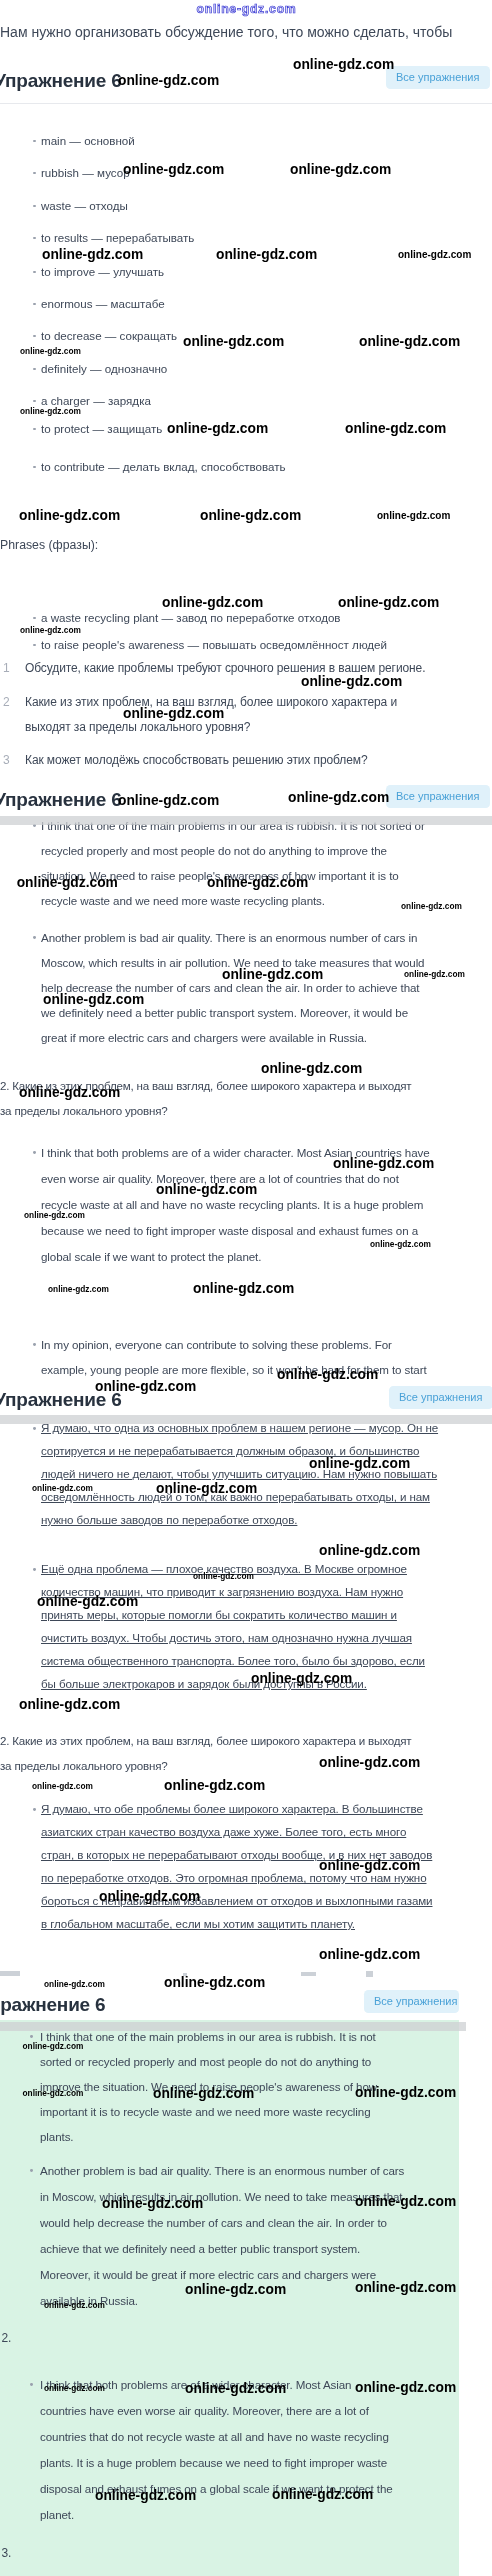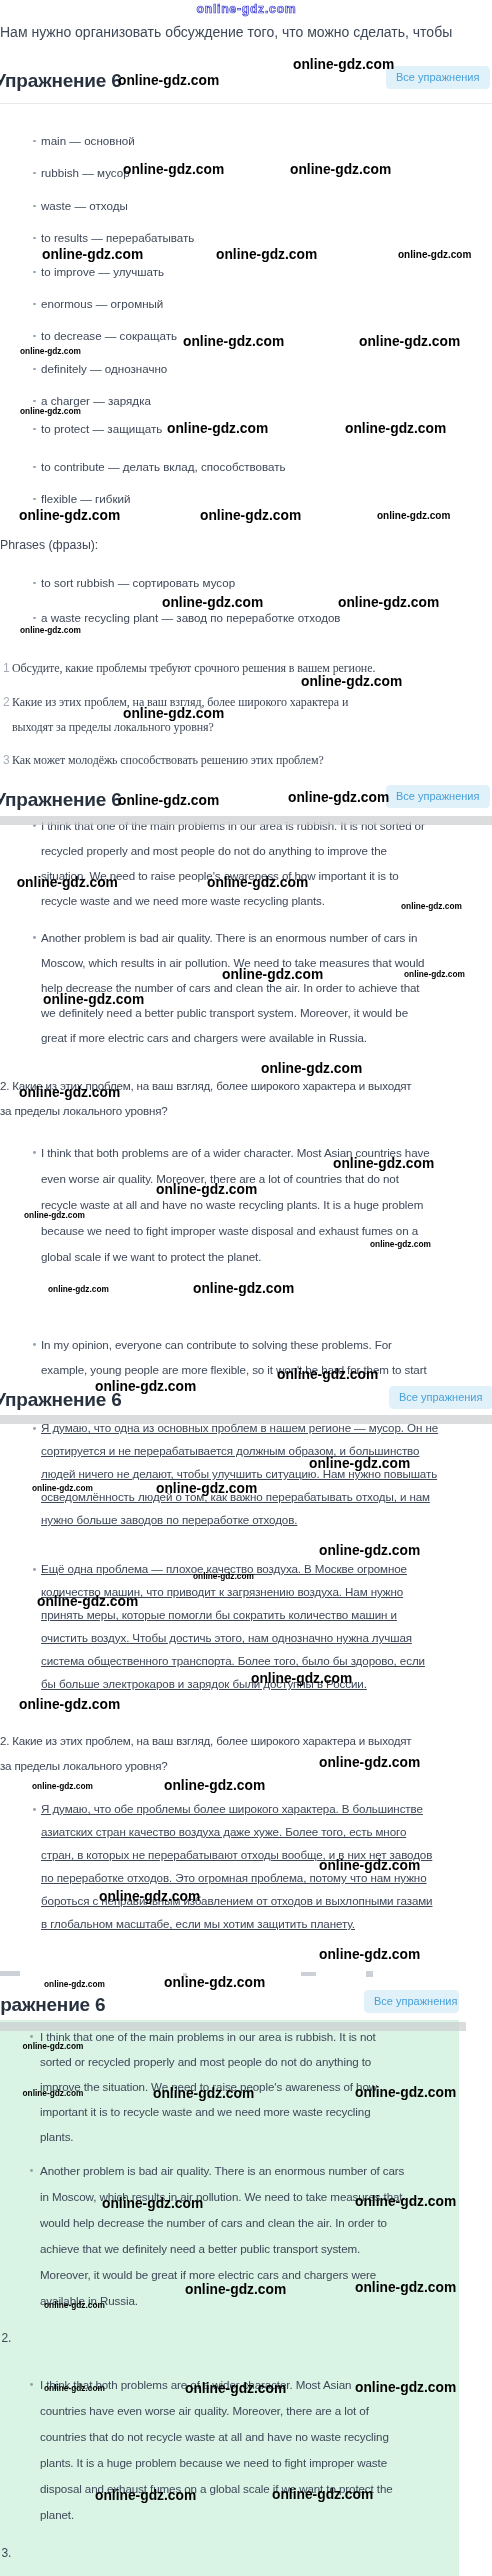--- a/index.html
+++ b/index.html
@@ -19,21 +19,21 @@
   .divider{position:absolute;left:0;width:493px;height:0.7px;background:#e7e9ed;z-index:5;}
   
   .intro{position:absolute;left:0;top:24px;font-size:14px;white-space:nowrap;z-index:10;}
   .vitem{position:absolute;left:0;width:493px;font-size:11.6px;line-height:16px;z-index:10;}
   .vitem .vtxt{margin-left:41px;white-space:pre;}
   .vdot{position:absolute;left:33px;top:6.5px;width:2.9px;height:2.9px;border-radius:50%;background:#9aa1ad;}
   .plabel{position:absolute;left:0;font-size:12.3px;z-index:10;}
   
   .qrow{position:absolute;left:0;width:493px;font-size:12px;line-height:25px;z-index:10;}
   .qrow .qnum{position:absolute;left:2.9px;color:#a7adb8;}
-  .qrow .qtxt{margin-left:12px;white-space:pre;letter-spacing:-0.1px;font-family:Liberation Serif, serif;}
+  .qrow .qtxt{margin-left:25px;white-space:pre;letter-spacing:-0.1px;}
   
   .para{position:absolute;left:0;width:493px;z-index:10;}
   .para .txt{margin-left:41px;white-space:pre;font-size:11.6px;line-height:25px;letter-spacing:-0.1px;}
   .para.ru .txt{line-height:23px;text-decoration:underline;}
   .para.d .txt{margin-left:40px;line-height:26px;}
   .para .dot{position:absolute;left:33px;top:11px;width:2.9px;height:2.9px;border-radius:50%;background:#9aa1ad;}
   .para.d .dot{left:30px;}
   .qflush{position:absolute;left:0;width:493px;white-space:pre;font-size:11.6px;line-height:24.6px;letter-spacing:-0.2px;z-index:10;}
   .num-standalone{position:absolute;left:1.4px;font-size:12px;z-index:10;}
   
@@ -123,32 +123,31 @@
 
   <div class="h-title" style="left:-5.8px;top:70px">Упражнение 6</div>
   <div class="btn" style="left:386px;top:66px;width:104px">Все упражнения</div>
   <div class="divider" style="top:103px"></div>
 
   <div class="vitem" style="top:133px"><span class="vdot"></span><span class="vtxt">main — основной</span></div>
   <div class="vitem" style="top:165px"><span class="vdot"></span><span class="vtxt">rubbish — мусор</span></div>
   <div class="vitem" style="top:198px"><span class="vdot"></span><span class="vtxt">waste — отходы</span></div>
   <div class="vitem" style="top:230px"><span class="vdot"></span><span class="vtxt">to results — перерабатывать</span></div>
   <div class="vitem" style="top:264px"><span class="vdot"></span><span class="vtxt">to improve — улучшать</span></div>
-  <div class="vitem" style="top:296px"><span class="vdot"></span><span class="vtxt">enormous — огромный</span></div>
+  <div class="vitem" style="top:296px"><span class="vdot"></span><span class="vtxt">enormous — масштабе</span></div>
   <div class="vitem" style="top:328px"><span class="vdot"></span><span class="vtxt">to decrease — сокращать</span></div>
   <div class="vitem" style="top:361px"><span class="vdot"></span><span class="vtxt">definitely — однозначно</span></div>
   <div class="vitem" style="top:393px"><span class="vdot"></span><span class="vtxt">a charger — зарядка</span></div>
   <div class="vitem" style="top:421px"><span class="vdot"></span><span class="vtxt">to protect — защищать</span></div>
   <div class="vitem" style="top:459px"><span class="vdot"></span><span class="vtxt">to contribute — делать вклад, способствовать</span></div>
-  <div class="vitem" style="top:491px"><span class="vdot"></span><span class="vtxt">flexible — гибкий</span></div>
 
   <div class="plabel" style="top:538px">Phrases (фразы):</div>
 
-  <div class="vitem" style="top:575px"><span class="vdot"></span><span class="vtxt">to sort rubbish — сортировать мусор</span></div>
   <div class="vitem" style="top:610px"><span class="vdot"></span><span class="vtxt">a waste recycling plant — завод по переработке отходов</span></div>
+  <div class="vitem" style="top:637px"><span class="vdot"></span><span class="vtxt">to raise people's awareness — повышать осведомлённост людей</span></div>
 
   <div class="qrow" style="top:656px">
       <span class="qnum">1</span>
       <div class="qtxt">Обсудите, какие проблемы требуют срочного решения в вашем регионе.</div>
     </div>
   <div class="qrow" style="top:690px">
       <span class="qnum">2</span>
       <div class="qtxt">Какие из этих проблем, на ваш взгляд, более широкого характера и
 выходят за пределы локального уровня?</div>
     </div>

